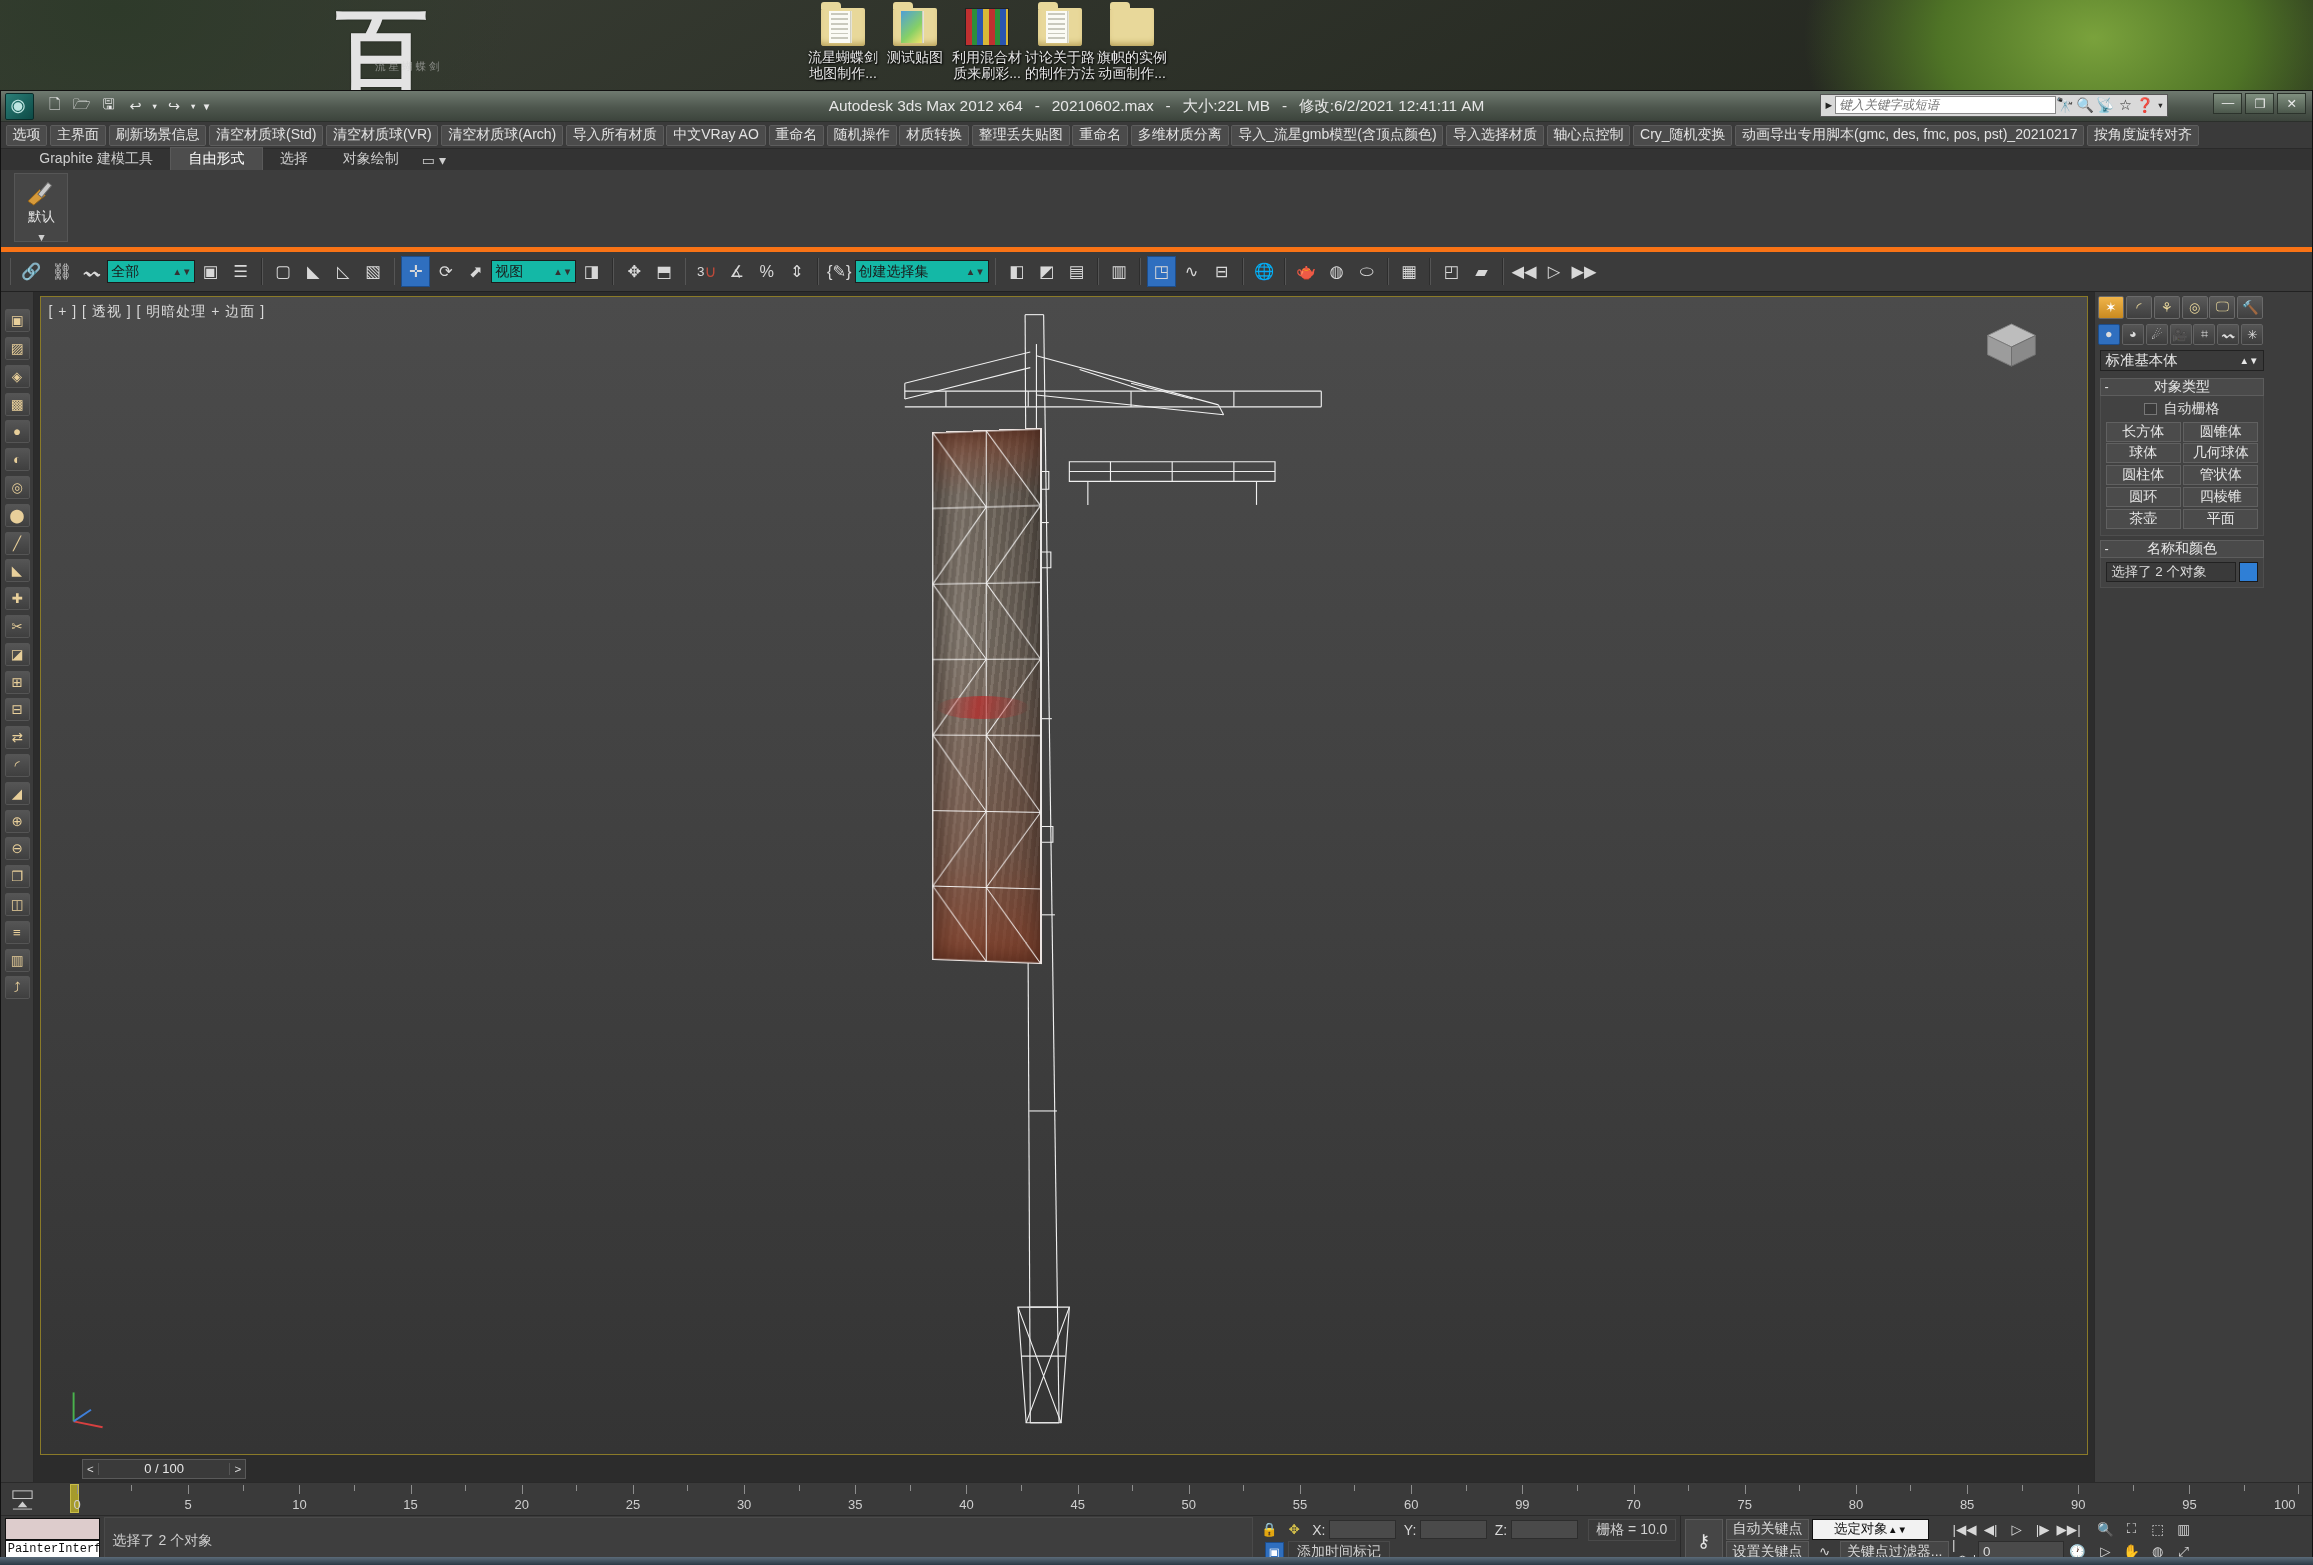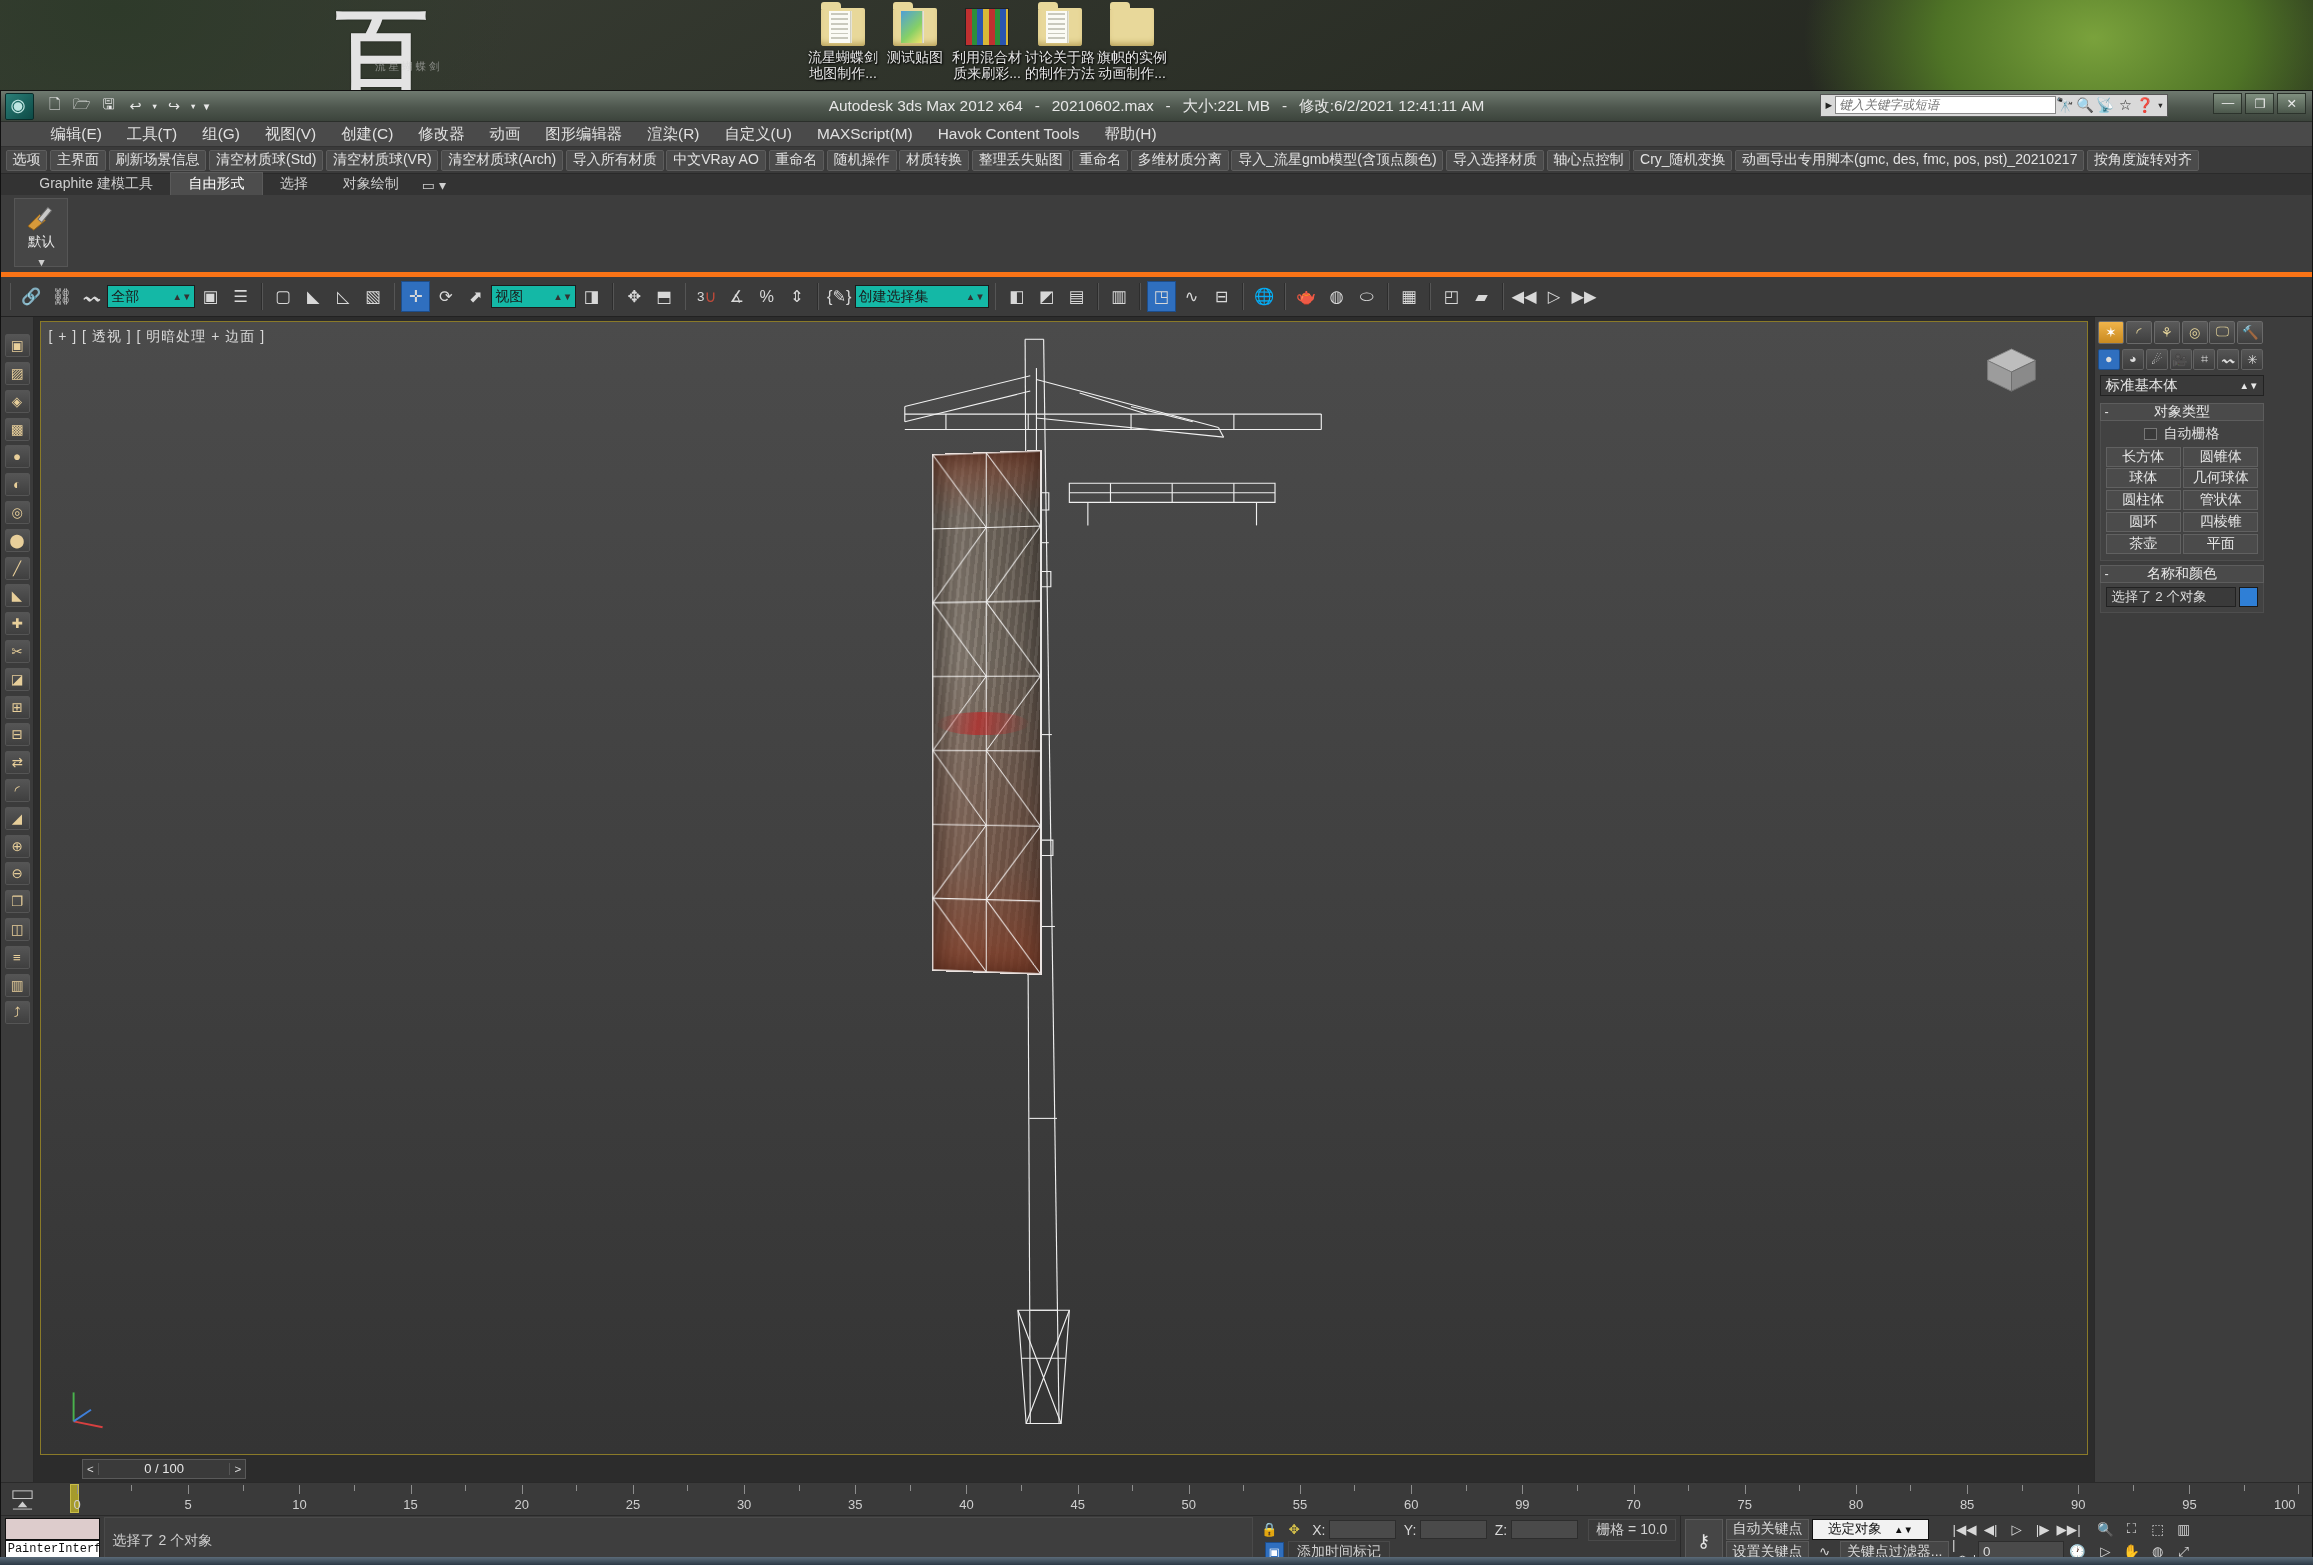--- a/index.html
+++ b/index.html
@@ -193,21 +193,21 @@
   #tt-ico { width:19px; height:19px; background:#2f6fbf; border:1px solid #1d4d8a; display:flex;
      align-items:center; justify-content:center; color:#fff; font-size:11.5px;}
   #tt-lbl { font-size:14px; color:#cfcfcf; border:1px solid #4a4a4a; padding:1px 7.7px;}
   #keyarea { display:flex; align-items:center; gap:2.9px; padding:0 3.8px; border-left:1px solid #2a2a2a;}
   .keycol { display:flex; flex-direction:column; gap:1.9px; }
   .kbtn { font-size:14px; color:#dcdcdc; background:#464646; border:1px solid #5a5a5a; padding:1px 5.8px; height:21px;
      display:flex; align-items:center; justify-content:center; }
   #bigkey { width:38px; height:44px; background:#464646; border:1px solid #5a5a5a; display:flex;
      align-items:center; justify-content:center; font-size:18px; color:#e3e3e3;}
   .selobj { width:117px; height:21px; background:#f2f2f2; border:1px solid #111; color:#111; font-size:13.4px;
-     display:flex; align-items:center; padding:0 15px;}
+     display:flex; align-items:center; padding:0 21px;}
   .selobj .sp { margin-left:auto; font-size:9.6px;}
   .framefld { width:86px; height:21px; background:#4a4a4a; border:1px solid #2d2d2d; color:#ddd; font-size:13.4px;
      display:flex; align-items:center; padding:0 3.8px;}
   .navico { width:25px; height:21px; display:flex; align-items:center; justify-content:center; font-size:13.4px; color:#d8d8d8;}
   .navgrp { display:flex; gap:1px; }
   
   #taskbar { position:absolute; left:0; bottom:0; width:2313px; height:7.7px;
      background:linear-gradient(180deg,#5a6a78,#2d3a46); }
 </style>
 </head>
@@ -297,35 +297,20 @@
       <div class="sicon">❓</div>
       <div class="sicon" style="width:9.6px;font-size:8.6px">▾</div>
     </div>
     <div id="wbtns">
       <div class="wbtn">—</div>
       <div class="wbtn">❐</div>
       <div class="wbtn">✕</div>
     </div>
   </div>
 
-  <div id="menubar">
-    <div class="menu-item">编辑(E)</div>
-    <div class="menu-item">工具(T)</div>
-    <div class="menu-item">组(G)</div>
-    <div class="menu-item">视图(V)</div>
-    <div class="menu-item">创建(C)</div>
-    <div class="menu-item">修改器</div>
-    <div class="menu-item">动画</div>
-    <div class="menu-item">图形编辑器</div>
-    <div class="menu-item">渲染(R)</div>
-    <div class="menu-item">自定义(U)</div>
-    <div class="menu-item">MAXScript(M)</div>
-    <div class="menu-item">Havok Content Tools</div>
-    <div class="menu-item">帮助(H)</div>
-  </div>
 
   <div id="scriptbar">
     <div class="sbtn">选项</div>
     <div class="sbtn">主界面</div>
     <div class="sbtn">刷新场景信息</div>
     <div class="sbtn">清空材质球(Std)</div>
     <div class="sbtn">清空材质球(VR)</div>
     <div class="sbtn">清空材质球(Arch)</div>
     <div class="sbtn">导入所有材质</div>
     <div class="sbtn">中文VRay AO</div>

